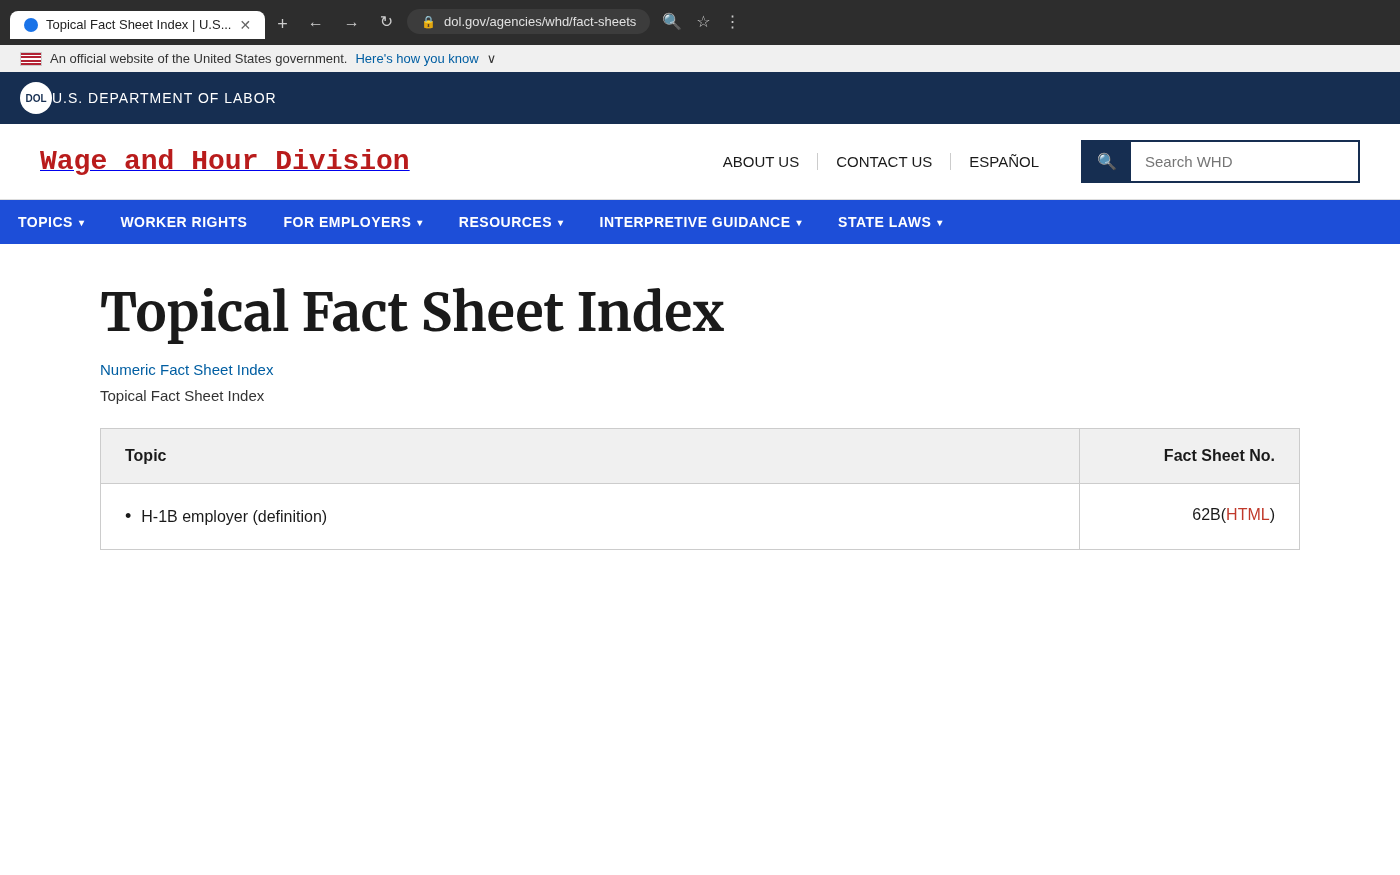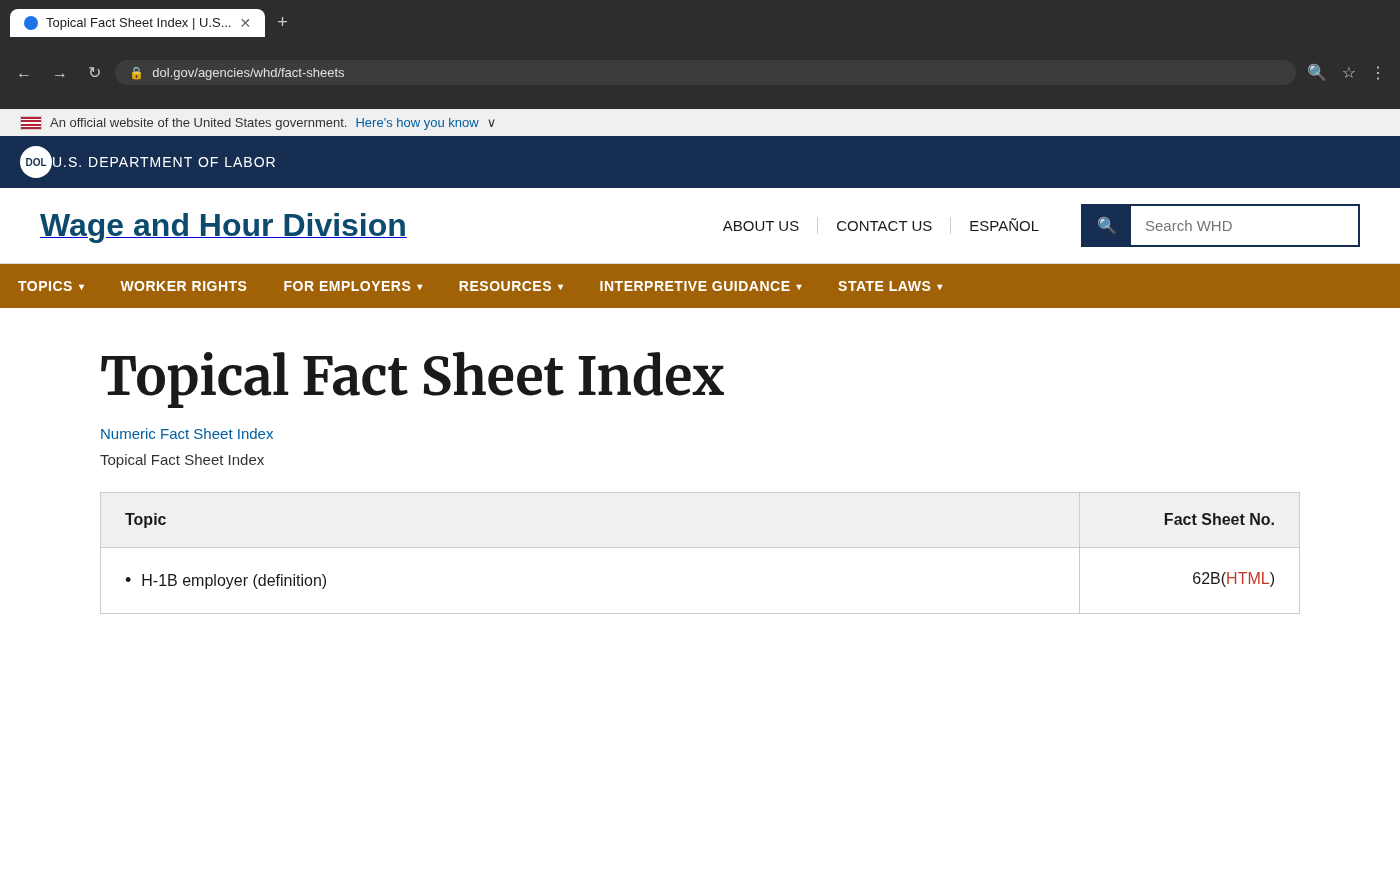--- a/index.html
+++ b/index.html
@@ -1,24 +1,24 @@
 <!DOCTYPE html>
 <html><head>
   <meta charset="utf-8">
   <style>
     * { margin: 0; padding: 0; box-sizing: border-box; }
     body { font-family: Source Sans Pro, Arial, sans-serif; font-size: 16px; background: #fff; }
 
     
     .browser-chrome {
       background: #2d2d2d;
-      padding: 8px 10px 17px;
-      display: flex;
-      flex-direction: column;
-      gap: 22px;
+      padding: 8px 10px 4px;
+      display: flex;
+      flex-direction: row;
+      gap: 6px;
     }
     .tab-bar {
       display: flex;
       align-items: center;
       gap: 4px;
     }
     .tab {
       background: #fff;
       border-radius: 8px 8px 0 0;
       padding: 6px 14px;
@@ -127,24 +127,24 @@
     
     .whd-header {
       background: #fff;
       padding: 16px 40px;
       display: flex;
       align-items: center;
       justify-content: space-between;
       border-bottom: 1px solid #ddd;
     }
     .whd-title {
-      font-size: 32px;
+      font-size: 28px;
       font-weight: 700;
-      color: #0c4a6e;
-      font-family: Liberation Sans, sans-serif;
+      color: #b91c1c;
+      font-family: Liberation Mono, monospace;
     }
     .header-right {
       display: flex;
       align-items: center;
       gap: 0;
     }
     .header-nav-links {
       display: flex;
       align-items: center;
     }
@@ -178,21 +178,21 @@
       border: none;
       outline: none;
       padding: 10px 14px;
       font-size: 15px;
       color: #555;
       flex: 1;
     }
 
     
     .main-nav {
-      background: #a16207;
+      background: #1d4ed8;
       display: flex;
       align-items: stretch;
     }
     .nav-item {
       color: #fff;
       font-size: 14px;
       font-weight: 600;
       padding: 14px 18px;
       cursor: pointer;
       display: flex;

